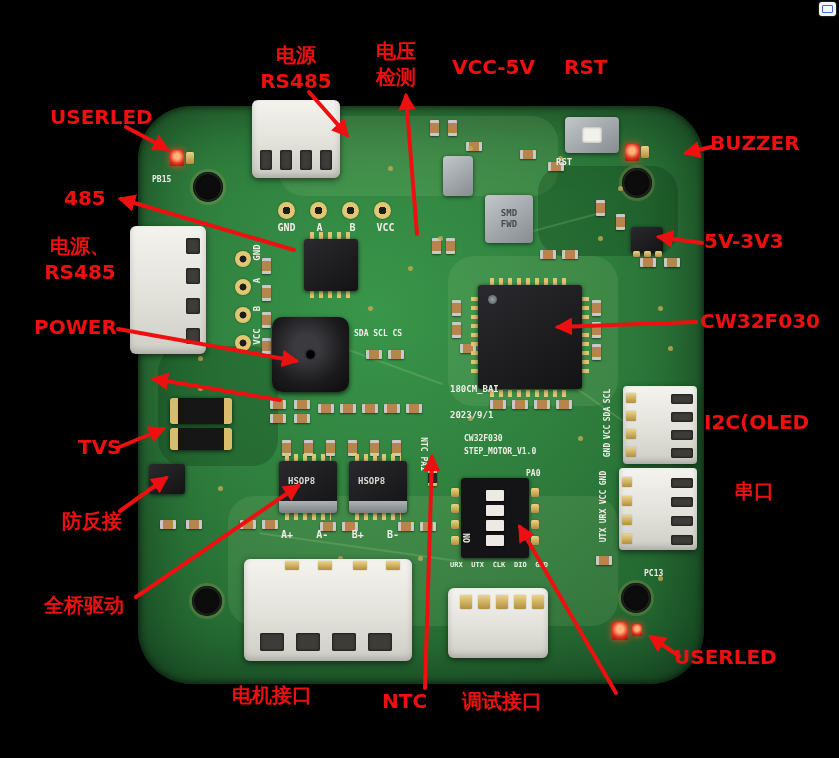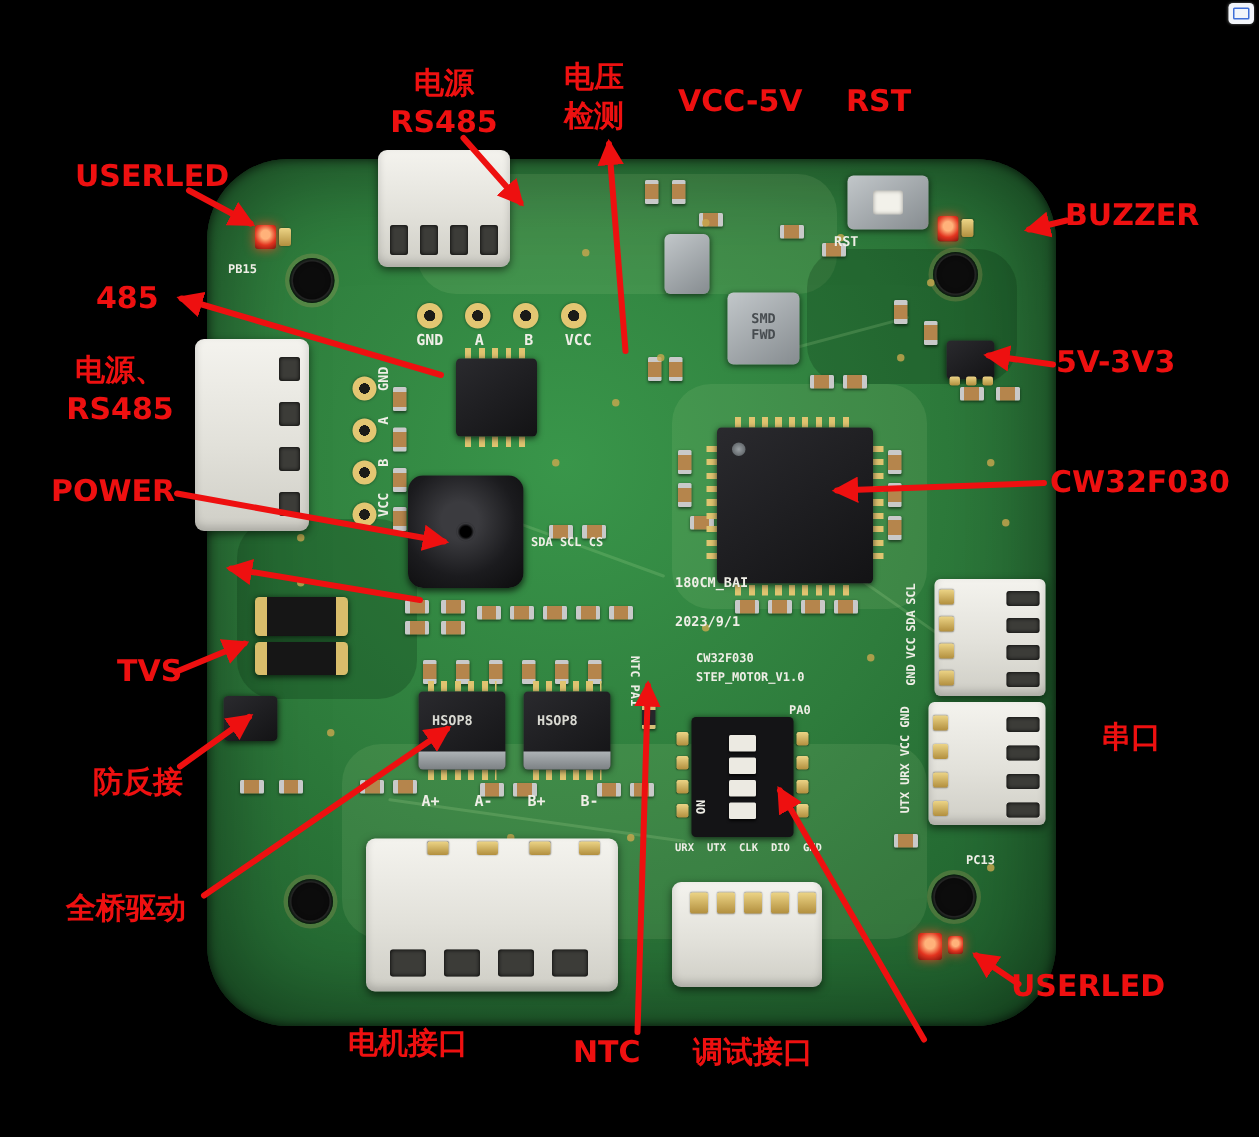--- a/index.html
+++ b/index.html
@@ -235,21 +235,21 @@
     <div class="chip" style="left:493px;top:121px;width:32px;height:26px">
       <div class="goldpad" style="left:2px;top:24px;width:7px;height:6px"></div>
       <div class="goldpad" style="left:13px;top:24px;width:7px;height:6px"></div>
       <div class="goldpad" style="left:24px;top:24px;width:7px;height:6px"></div>
     </div>
 
     <div class="chip" style="left:32px;top:292px;width:62px;height:26px;background:linear-gradient(90deg,#d9bd6b 0 8px,#161616 8px 54px,#d9bd6b 54px)"></div>
     <div class="chip" style="left:32px;top:322px;width:62px;height:22px;background:linear-gradient(90deg,#d9bd6b 0 8px,#161616 8px 54px,#d9bd6b 54px)"></div>
     <div class="chip" style="left:11px;top:358px;width:36px;height:30px"></div>
 
-    <div class="silk" style="left:216px;top:252px;font-size:8px">SDA SCL CS</div>
+    <div class="silk" style="left:216px;top:224px;font-size:8px">SDA SCL CS</div>
     <div class="silk" style="left:312px;top:279px">180CM_BAI</div>
     <div class="silk" style="left:312px;top:305px">2023/9/1</div>
     <div class="silk" style="left:326px;top:329px;font-size:8px">CW32F030</div>
     <div class="silk" style="left:326px;top:342px;font-size:8px">STEP_MOTOR_V1.0</div>
     <div class="silk rot90" style="left:268px;top:344px;font-size:8px">NTC PA1</div>
     <div class="silk" style="left:388px;top:364px;font-size:8px">PA0</div>
     <div class="silk" style="left:506px;top:464px;font-size:8px">PC13</div>
 
     <div class="pins-h" style="left:147px;top:348px;width:46px"></div>
     <div class="pins-h" style="left:147px;top:407px;width:46px"></div>
@@ -382,20 +382,21 @@
   <div class="label" style="left:564px;top:54px">RST</div>
   <div class="label" style="left:710px;top:130px">BUZZER</div>
   <div class="label" style="left:64px;top:185px">485</div>
   <div class="label center" style="left:42px;top:233px;width:76px">
     <div>电源、</div>
     <div>RS485</div>
   </div>
   <div class="label" style="left:704px;top:228px">5V-3V3</div>
   <div class="label" style="left:34px;top:314px">POWER</div>
   <div class="label" style="left:700px;top:308px">CW32F030</div>
+  <div class="label" style="left:704px;top:409px">I2C(OLED</div>
   <div class="label" style="left:78px;top:434px">TVS</div>
   <div class="label" style="left:734px;top:478px">串口</div>
   <div class="label" style="left:62px;top:508px">防反接</div>
   <div class="label" style="left:44px;top:592px">全桥驱动</div>
   <div class="label" style="left:674px;top:644px">USERLED</div>
   <div class="label" style="left:232px;top:682px">电机接口</div>
   <div class="label" style="left:382px;top:688px">NTC</div>
   <div class="label" style="left:462px;top:688px">调试接口</div>
 
   <div class="corner-icon"></div>

